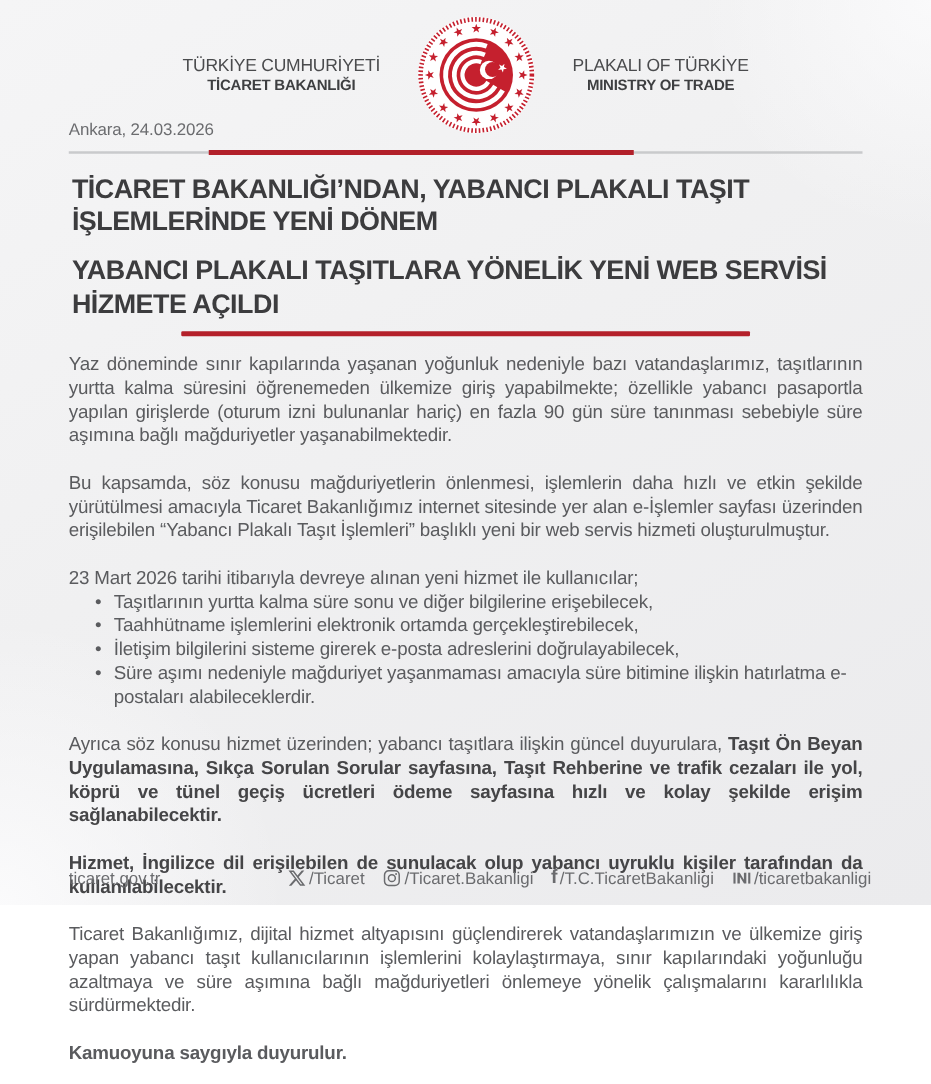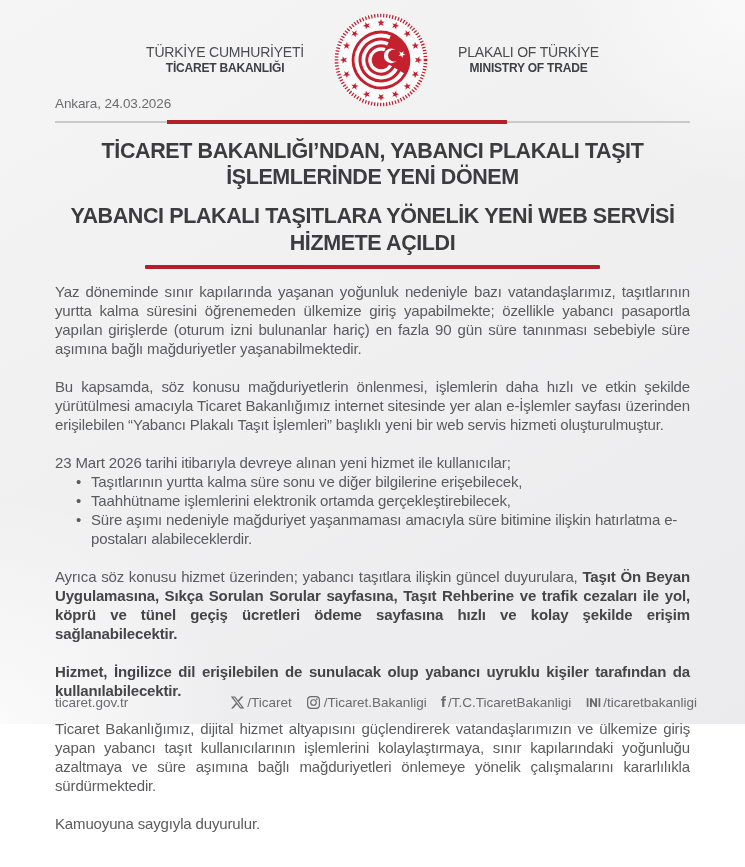--- a/index.html
+++ b/index.html
@@ -29,28 +29,28 @@
     position:absolute;left:55px;top:96px;
     font-size:13.5px;color:#6b6c6f;letter-spacing:-0.1px;
   }
   .divider{position:relative;margin:6px 55px 0;height:4px;}
   .divider .base{position:absolute;left:0;right:0;top:1px;height:2px;background:#c9cacc;}
   .divider .red-seg{position:absolute;left:112px;width:340px;top:0;height:3.5px;background:#b2202a;}
   
   .title{
     margin:14px auto 0;max-width:630px;
     font-size:21.5px;font-weight:bold;color:#3c3c3e;
-    text-align:center;line-height:1.22;letter-spacing:-0.4px;
+    line-height:1.22;letter-spacing:-0.4px;
   }
   .title.second{margin-top:13px;}
   .title-underline{width:455px;height:4px;margin:9px auto 0;background:#b4202a;border-radius:1px;}
   
   main{margin:13px 55px 0;font-size:15px;line-height:19px;text-align:justify;color:#5a5b5e;letter-spacing:-0.15px;}
   main p{margin:0 0 19px 0;}
-  main p:last-child{margin-bottom:12px;}
+  main p:last-child{margin-bottom:12px;font-weight:bold;}
   .intro{margin-bottom:0 !important;}
   .bold{font-weight:bold;color:#454547;}
   ul.feature-list{list-style:none;margin:0 0 19px 0;padding:0 0 0 21px;text-align:left;}
   ul.feature-list li{position:relative;padding-left:15px;}
   ul.feature-list li::before{content:"\2022";position:absolute;left:0;top:0;color:#5a5b5e;}
   
   footer{
     position:absolute;left:55px;right:48px;bottom:14px;
     display:flex;justify-content:space-between;align-items:center;
     font-size:13.5px;color:#6a6b6e;
@@ -127,20 +127,21 @@
   <div class="title second">YABANCI PLAKALI TAŞITLARA YÖNELİK YENİ WEB SERVİSİ HİZMETE AÇILDI</div>
   <div class="title-underline"></div>
 
   <main>
     <p>Yaz döneminde sınır kapılarında yaşanan yoğunluk nedeniyle bazı vatandaşlarımız, taşıtlarının yurtta kalma süresini öğrenemeden ülkemize giriş yapabilmekte; özellikle yabancı pasaportla yapılan girişlerde (oturum izni bulunanlar hariç) en fazla 90 gün süre tanınması sebebiyle süre aşımına bağlı mağduriyetler yaşanabilmektedir.</p>
     <p>Bu kapsamda, söz konusu mağduriyetlerin önlenmesi, işlemlerin daha hızlı ve etkin şekilde yürütülmesi amacıyla Ticaret Bakanlığımız internet sitesinde yer alan e-İşlemler sayfası üzerinden erişilebilen “Yabancı Plakalı Taşıt İşlemleri” başlıklı yeni bir web servis hizmeti oluşturulmuştur.</p>
     <p class="intro">23 Mart 2026 tarihi itibarıyla devreye alınan yeni hizmet ile kullanıcılar;</p>
     <ul class="feature-list">
       <li>Taşıtlarının yurtta kalma süre sonu ve diğer bilgilerine erişebilecek,</li>
       <li>Taahhütname işlemlerini elektronik ortamda gerçekleştirebilecek,</li>
+      <li>İletişim bilgilerini sisteme girerek e-posta adreslerini doğrulayabilecek,</li>
       <li>Süre aşımı nedeniyle mağduriyet yaşanmaması amacıyla süre bitimine ilişkin hatırlatma e-postaları alabileceklerdir.</li>
     </ul>
     <p><span>Ayrıca söz konusu hizmet üzerinden; yabancı taşıtlara ilişkin güncel duyurulara, </span><span class="bold">Taşıt Ön Beyan Uygulamasına, Sıkça Sorulan Sorular sayfasına, Taşıt Rehberine ve trafik cezaları ile yol, köprü ve tünel geçiş ücretleri ödeme sayfasına hızlı ve kolay şekilde erişim sağlanabilecektir.</span></p>
     <p class="bold">Hizmet, İngilizce dil erişilebilen de sunulacak olup yabancı uyruklu kişiler tarafından da kullanılabilecektir.</p>
     <p>Ticaret Bakanlığımız, dijital hizmet altyapısını güçlendirerek vatandaşlarımızın ve ülkemize giriş yapan yabancı taşıt kullanıcılarının işlemlerini kolaylaştırmaya, sınır kapılarındaki yoğunluğu azaltmaya ve süre aşımına bağlı mağduriyetleri önlemeye yönelik çalışmalarını kararlılıkla sürdürmektedir.</p>
     <p>Kamuoyuna saygıyla duyurulur.</p>
   </main>
 
   <footer>
     <div class="website">ticaret.gov.tr</div>

